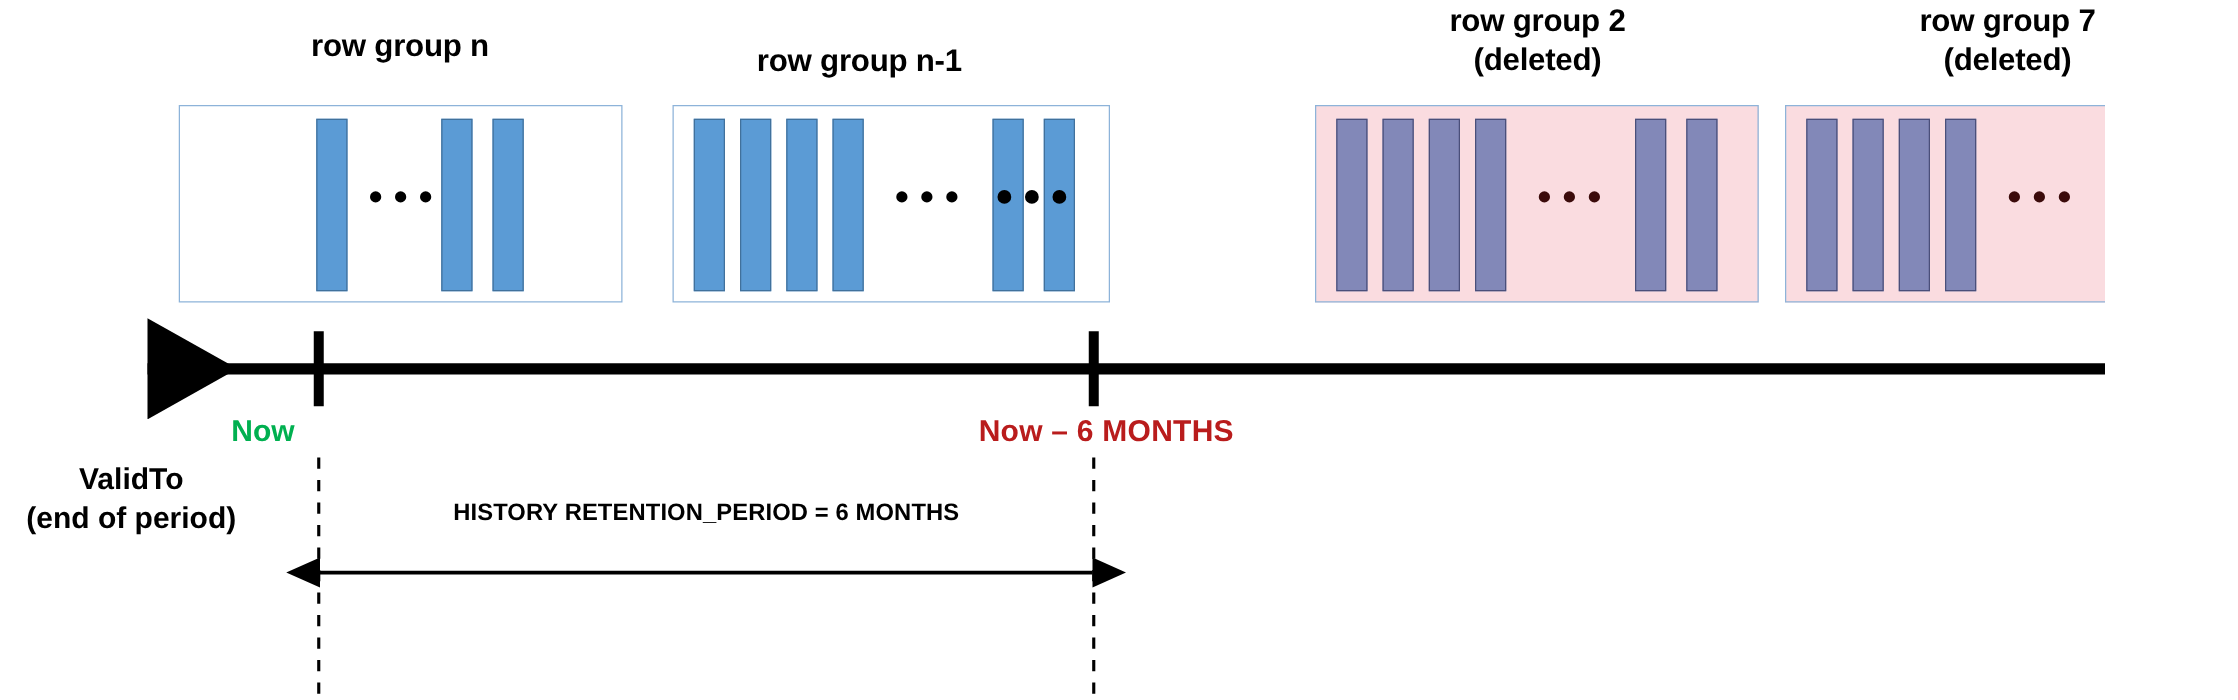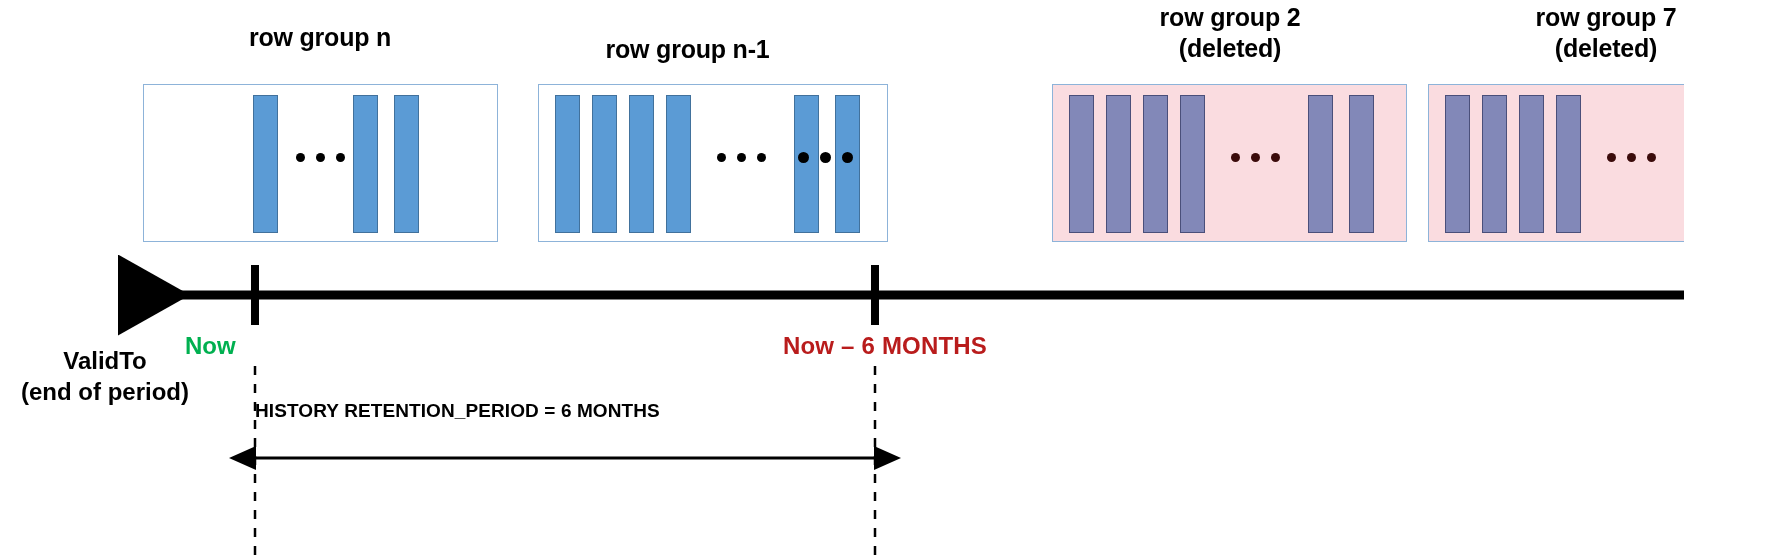--- a/index.html
+++ b/index.html
@@ -84,21 +84,21 @@
   }
 
   
   .tl-text {
     position: absolute;
     font-weight: bold;
     color: #000000;
   }
   #validto-label {
     left: 0px;
-    top: 345px;
+    top: 368px;
     width: 210px;
     text-align: center;
     font-size: 24px;
     line-height: 31px;
     white-space: pre-line;
   }
   #now-label {
     left: 185px;
     top: 332px;
     width: 142px;
@@ -112,20 +112,21 @@
     width: 300px;
     text-align: center;
     font-size: 24px;
     color: #b91c1c;
     letter-spacing: 0.2px;
   }
   #retention-label {
     left: 255px;
     top: 400px;
     width: 620px;
+    text-align: center;
     font-size: 19px;
     letter-spacing: 0.1px;
   }
 </style>
 </head>
 <body>
 
 <div id="stage">
 
   <div class="group-label" style="left:140px; top:22px; width:360px;">row group n</div>

